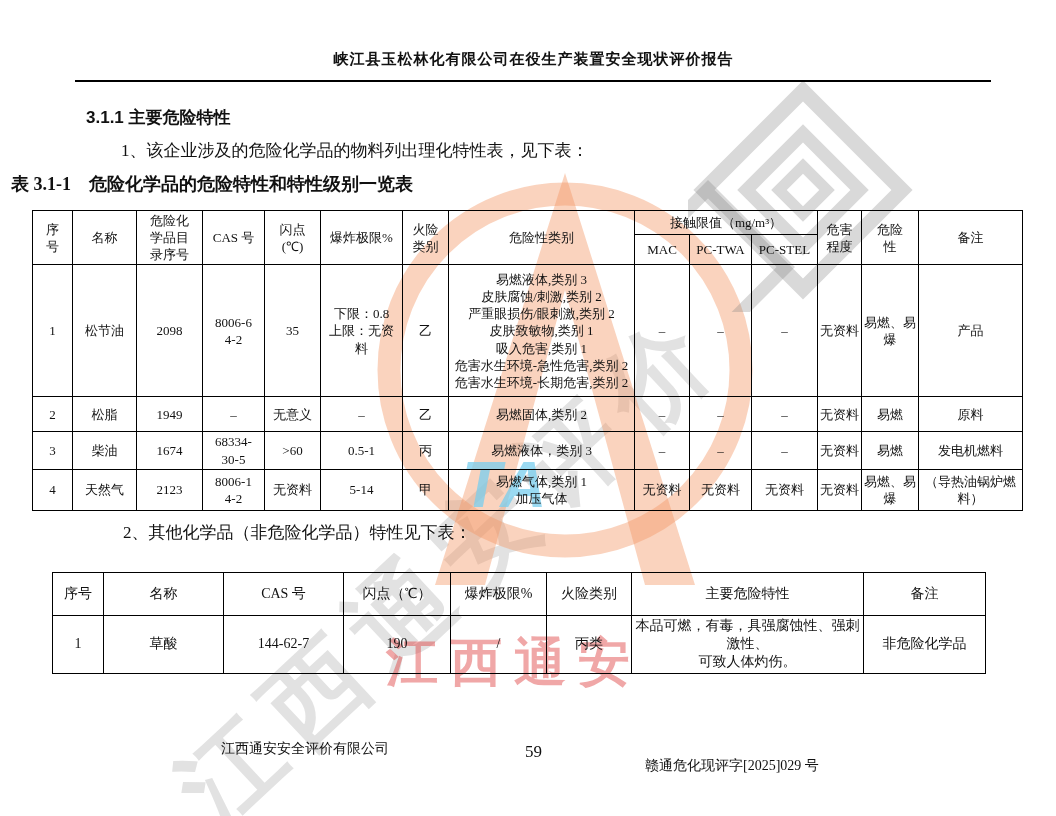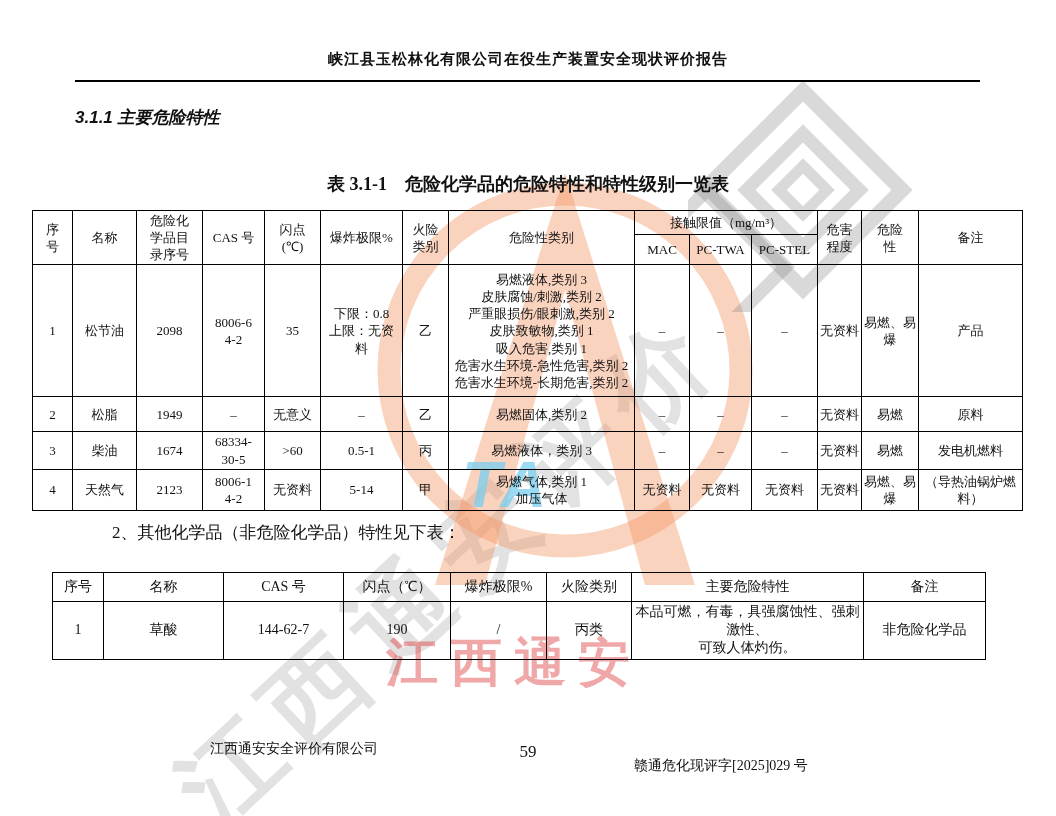--- a/index.html
+++ b/index.html
@@ -19,55 +19,54 @@
     left:386px; top:628px; font-size:52px; letter-spacing:12px;
     font-family:"Liberation Sans", sans-serif; font-weight:bold;
     color:rgba(222,60,60,0.45); white-space:nowrap;
   }
   .wm-blue-letters {
     left:462px; top:448px; font-size:64px; font-style:italic; font-weight:bold;
     font-family:"Liberation Sans", sans-serif; color:rgba(120,205,238,0.75);
     letter-spacing:4px;
   }
   
-  .content-abs { position:absolute; z-index:2; }
+  .content-abs { position:absolute; z-index:2;padding-left:11px; }
   .header-title {
     left:0; right:0; top:50px; text-align:center; font-size:15px; font-weight:600;
     font-family:"Liberation Sans", sans-serif; letter-spacing:1px;
   }
   .header-rule { left:75px; top:80px; width:905px; height:0; border-top:2px solid #000; }
   .section-heading {
     left:75px; top:106px; font-size:17px; font-weight:bold;
     font-family:"Liberation Sans", sans-serif;
-    font-style:italic;
   }
   .para { font-size:17px; }
   .para-1 { left:110px; top:139px; }
   .para-2 { left:112px; top:521px; }
   .tbl-caption {
-    left:0; right:0; text-align:center; font-size:18px; font-weight:bold;
+    left:0; right:0; text-align:left; font-size:18px; font-weight:bold;
   }
   .caption-1 { top:172px; }
   .caption-2 { top:548px; }
   table { border-collapse:collapse; table-layout:fixed; }
   th, td {
     border:1.5px solid #000; text-align:center; vertical-align:middle;
     white-space:pre-line; font-weight:normal; padding:1px 2px; overflow:hidden;
   }
   #table1 { position:absolute; z-index:2; left:32px; top:210px; width:990px;
             font-size:13px; line-height:1.32; }
   #table2 { position:absolute; z-index:2; left:52px; top:572px; width:933px;
             font-size:14px; line-height:1.3; }
   #table1 tr.h1 { height:22px; }
   #table1 tr.h2 { height:28px; }
   #table1 tr.r1 { height:132px; }
   #table1 tr.r2 { height:35px; }
   #table1 tr.r3 { height:37px; }
   #table1 tr.r4 { height:41px; }
-  #table2 tr.h1 { height:29px; }
+  #table2 tr.h1 { height:43px; }
   #table2 tr.r1 { height:46px; }
   .footer-item { top:740px; font-size:14px; }
   .footer-company { left:210px; }
   .footer-page { left:0; right:0; text-align:center; font-size:17px; top:742px; }
   .footer-doc { left:634px;margin-top:17px; }
 </style>
 </head>
 <body>
 
 <div class="page">
@@ -89,20 +88,21 @@
   </svg>
 
   <div class="wm wm-blue-letters">TA</div>
 
   <div class="wm wm-red-text">江西通安</div>
 
   <div class="content-abs header-title">峡江县玉松林化有限公司在役生产装置安全现状评价报告</div>
   <div class="content-abs header-rule"></div>
 
   <div class="content-abs section-heading">3.1.1 主要危险特性</div>
+  <div class="content-abs para para-1">1、该企业涉及的危险化学品的物料列出理化特性表，见下表：</div>
   <div class="content-abs tbl-caption caption-1">表 3.1-1　危险化学品的危险特性和特性级别一览表</div>
 
   <table id="table1">
     <colgroup>
       <col style="width:40px">
         <col style="width:64px">
         <col style="width:66px">
         <col style="width:62px">
       <col style="width:56px">
         <col style="width:82px">

